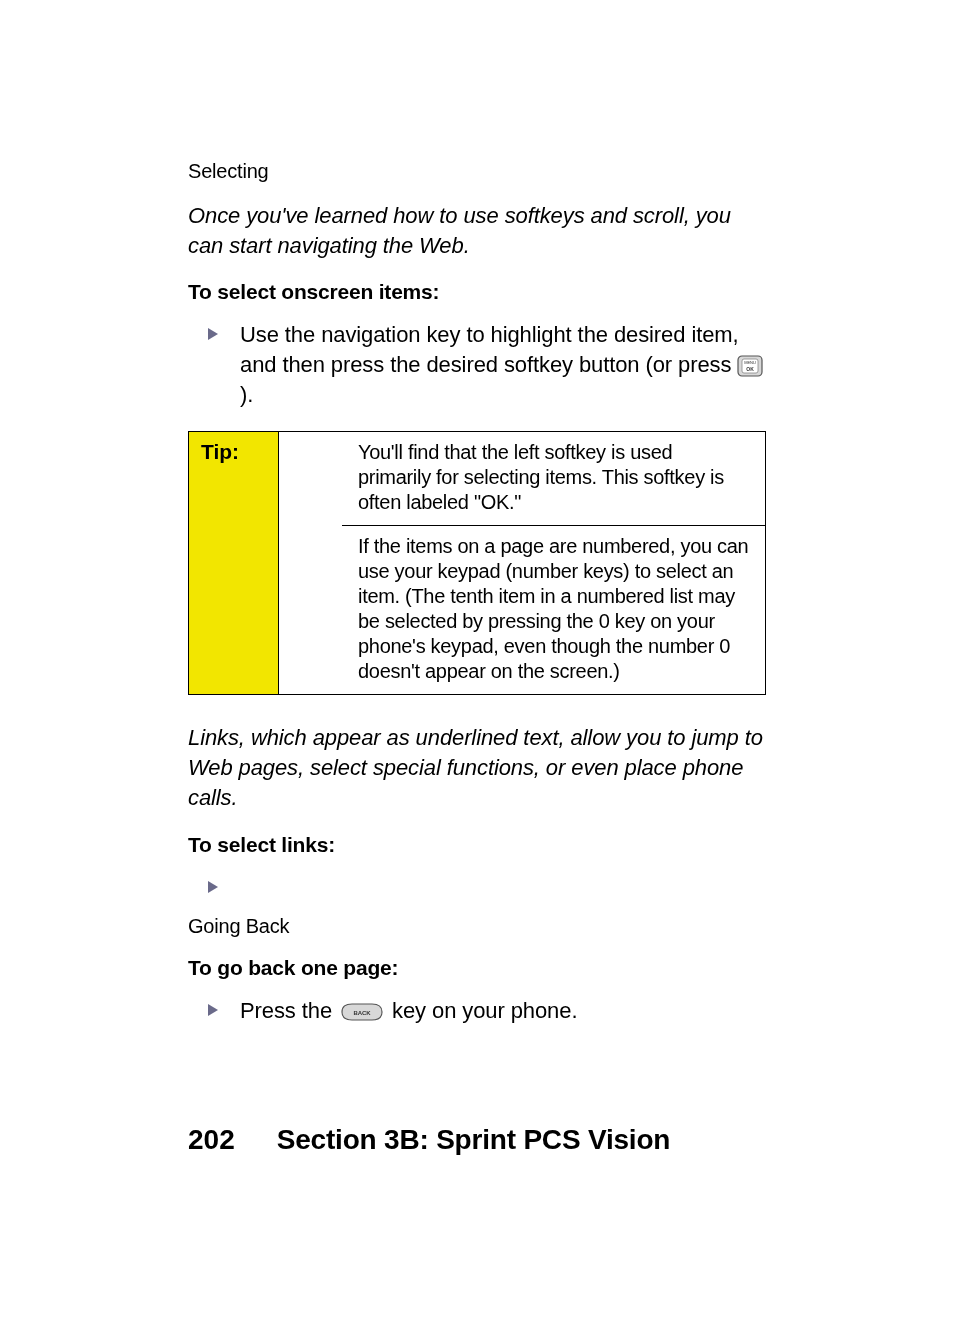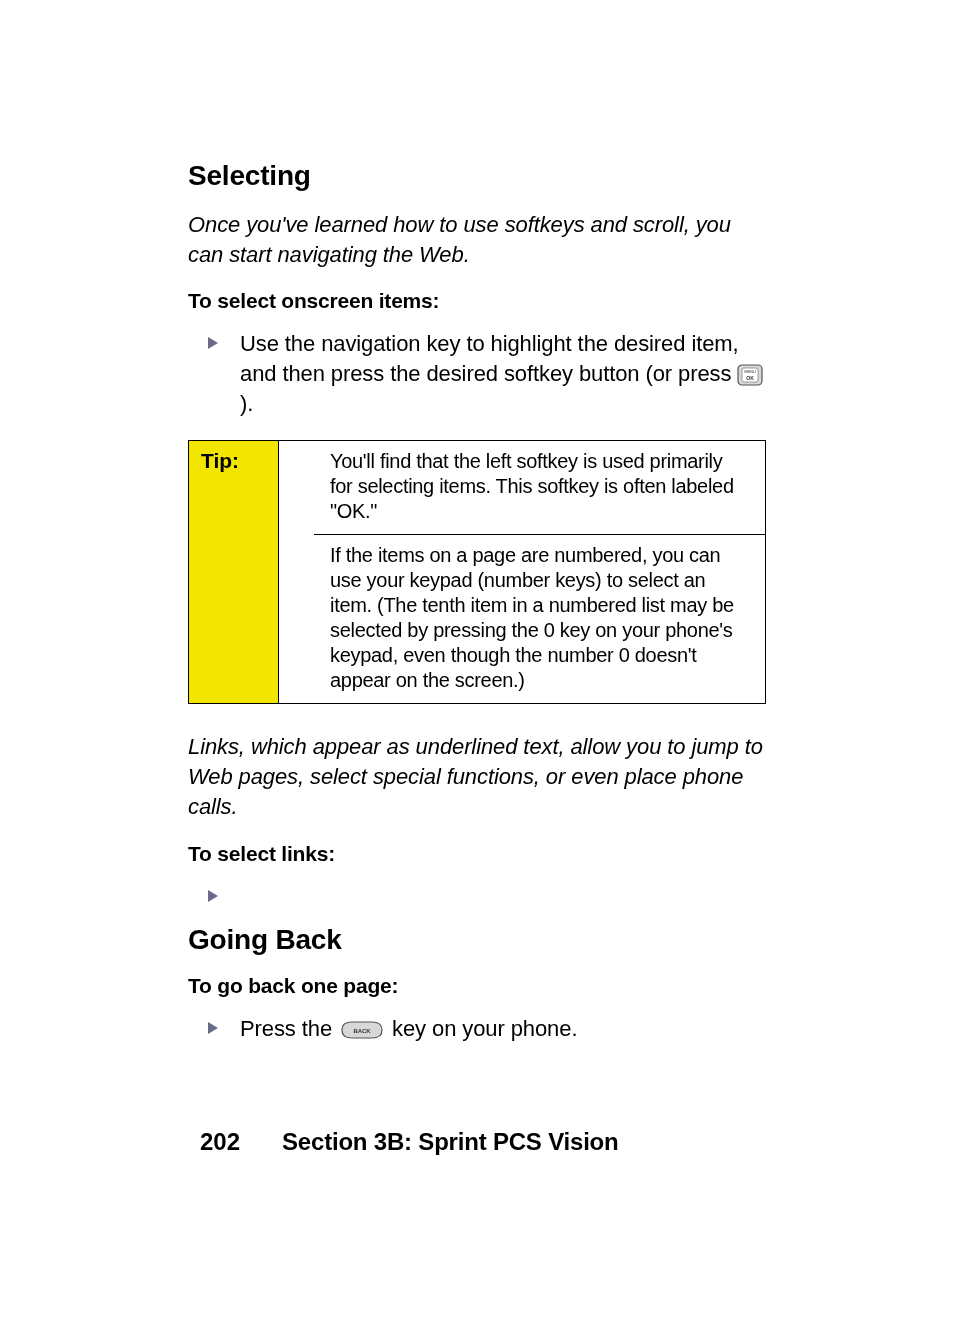--- a/index.html
+++ b/index.html
@@ -8,22 +8,22 @@
       background: #fff;
       width: 954px;
       height: 1336px;
       position: relative;
       color: #000;
     }
     .page {
       padding: 160px 188px 0 188px;
     }
     .heading-sub {
-      font-weight: bold;
-      font-size: 28px;
+      font-weight: normal;
+      font-size: 20px;
       margin-bottom: 18px;
       letter-spacing: -0.2px;
     }
     .para {
       font-size: 22px;
       line-height: 1.35;
       margin-bottom: 20px;
       letter-spacing: -0.1px;
       font-style: italic;
     }
@@ -58,20 +58,21 @@
       display: inline-block;
       vertical-align: middle;
     }
     .key-icon svg { display: block; }
 
     .callout {
       border: 1.5px solid #000;
       display: flex;
       width: 100%;
       margin: 10px 16px 28px 0;
+      gap: 28px;
     }
     .callout-label {
       background: #f2e600;
       font-weight: bold;
       font-size: 21px;
       padding: 8px 12px;
       border-right: 1.5px solid #000;
       min-width: 90px;
     }
     .callout-body {
@@ -85,22 +86,22 @@
       letter-spacing: -0.3px;
     }
     .callout-divider {
       border-top: 1.5px solid #000;
     }
     .callout-cell b { font-weight: bold; }
 
     .footer {
       position: absolute;
       bottom: 180px;
-      left: 200px;
-      font-size: 24px;
+      left: 188px;
+      font-size: 28px;
       display: flex;
       align-items: flex-end;
     }
     .footer-page {
       font-weight: bold;
       margin-right: 42px;
     }
     .footer-section {
       font-weight: bold;
       letter-spacing: -0.2px;

